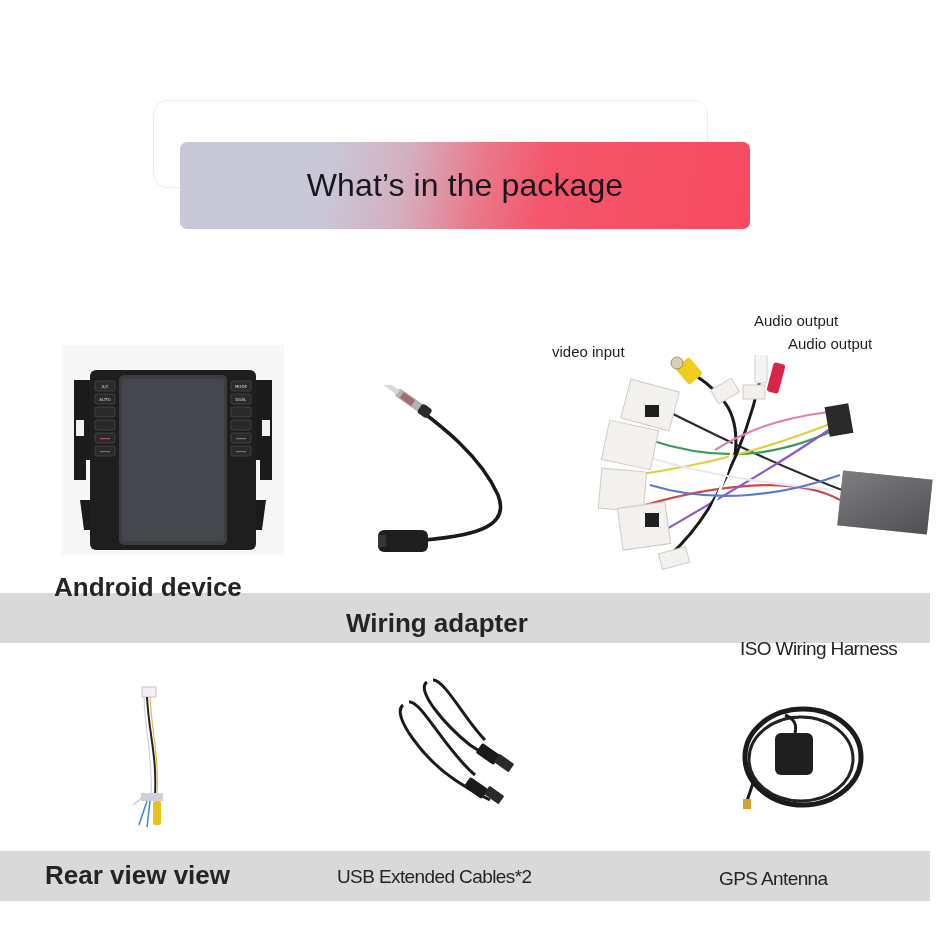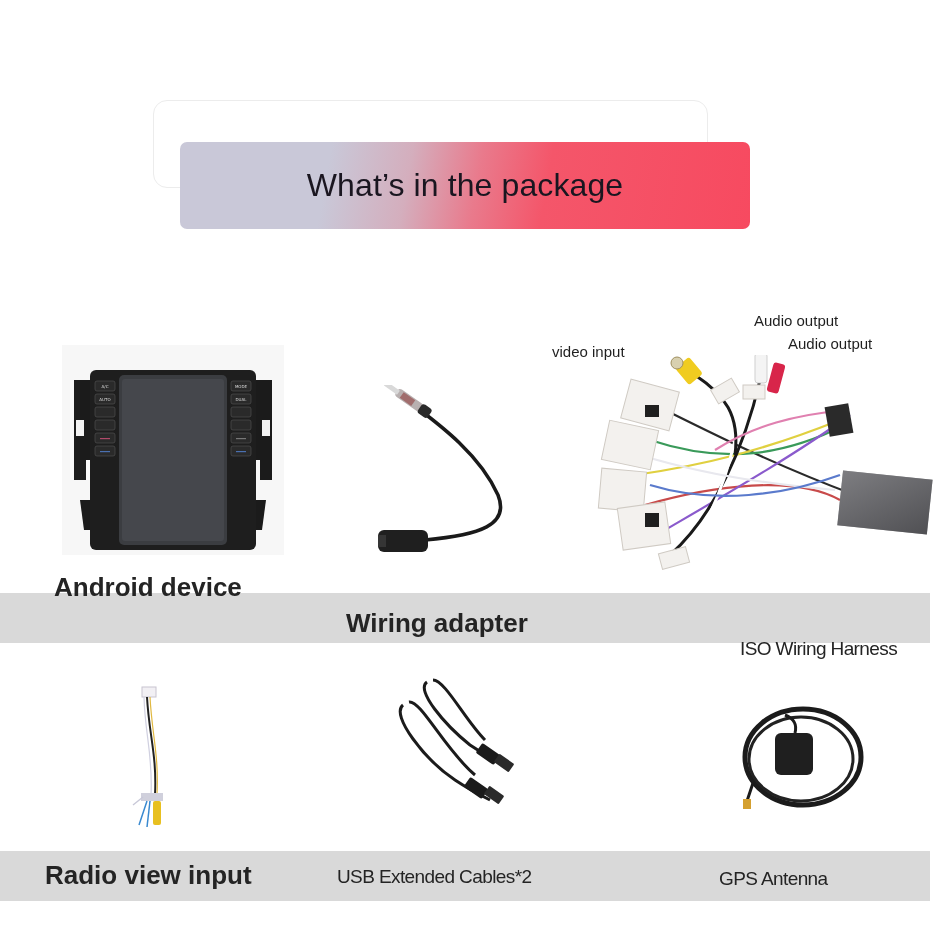--- a/index.html
+++ b/index.html
@@ -188,15 +188,15 @@
     <ellipse cx="68" cy="52" rx="58" ry="48" fill="none" stroke="#1b1b1b" stroke-width="5"></ellipse>
     <ellipse cx="66" cy="54" rx="52" ry="42" fill="none" stroke="#222" stroke-width="3"></ellipse>
     <path d="M50 10 C60 14, 62 20, 60 28" fill="none" stroke="#1b1b1b" stroke-width="3"></path>
     <rect x="40" y="28" width="38" height="42" rx="6" fill="#1f1f1f"></rect>
     <path d="M18 78 L12 96" stroke="#1b1b1b" stroke-width="3"></path>
     <rect x="8" y="94" width="8" height="10" fill="#d4a030"></rect>
   </svg>
 </div>
 
 <div class="band band-2"></div>
-<span class="label bold-lbl" style="left:45px; top:860px;">Radio view input</span>
+<span class="label bold-lbl" style="left:45px; top:860px;">Rear view view</span>
 <span class="label thin-lbl" style="left:337px; top:866px;">USB Extended Cables*2</span>
 <span class="label thin-lbl" style="left:719px; top:868px;">GPS Antenna</span>
 
 </body></html>

